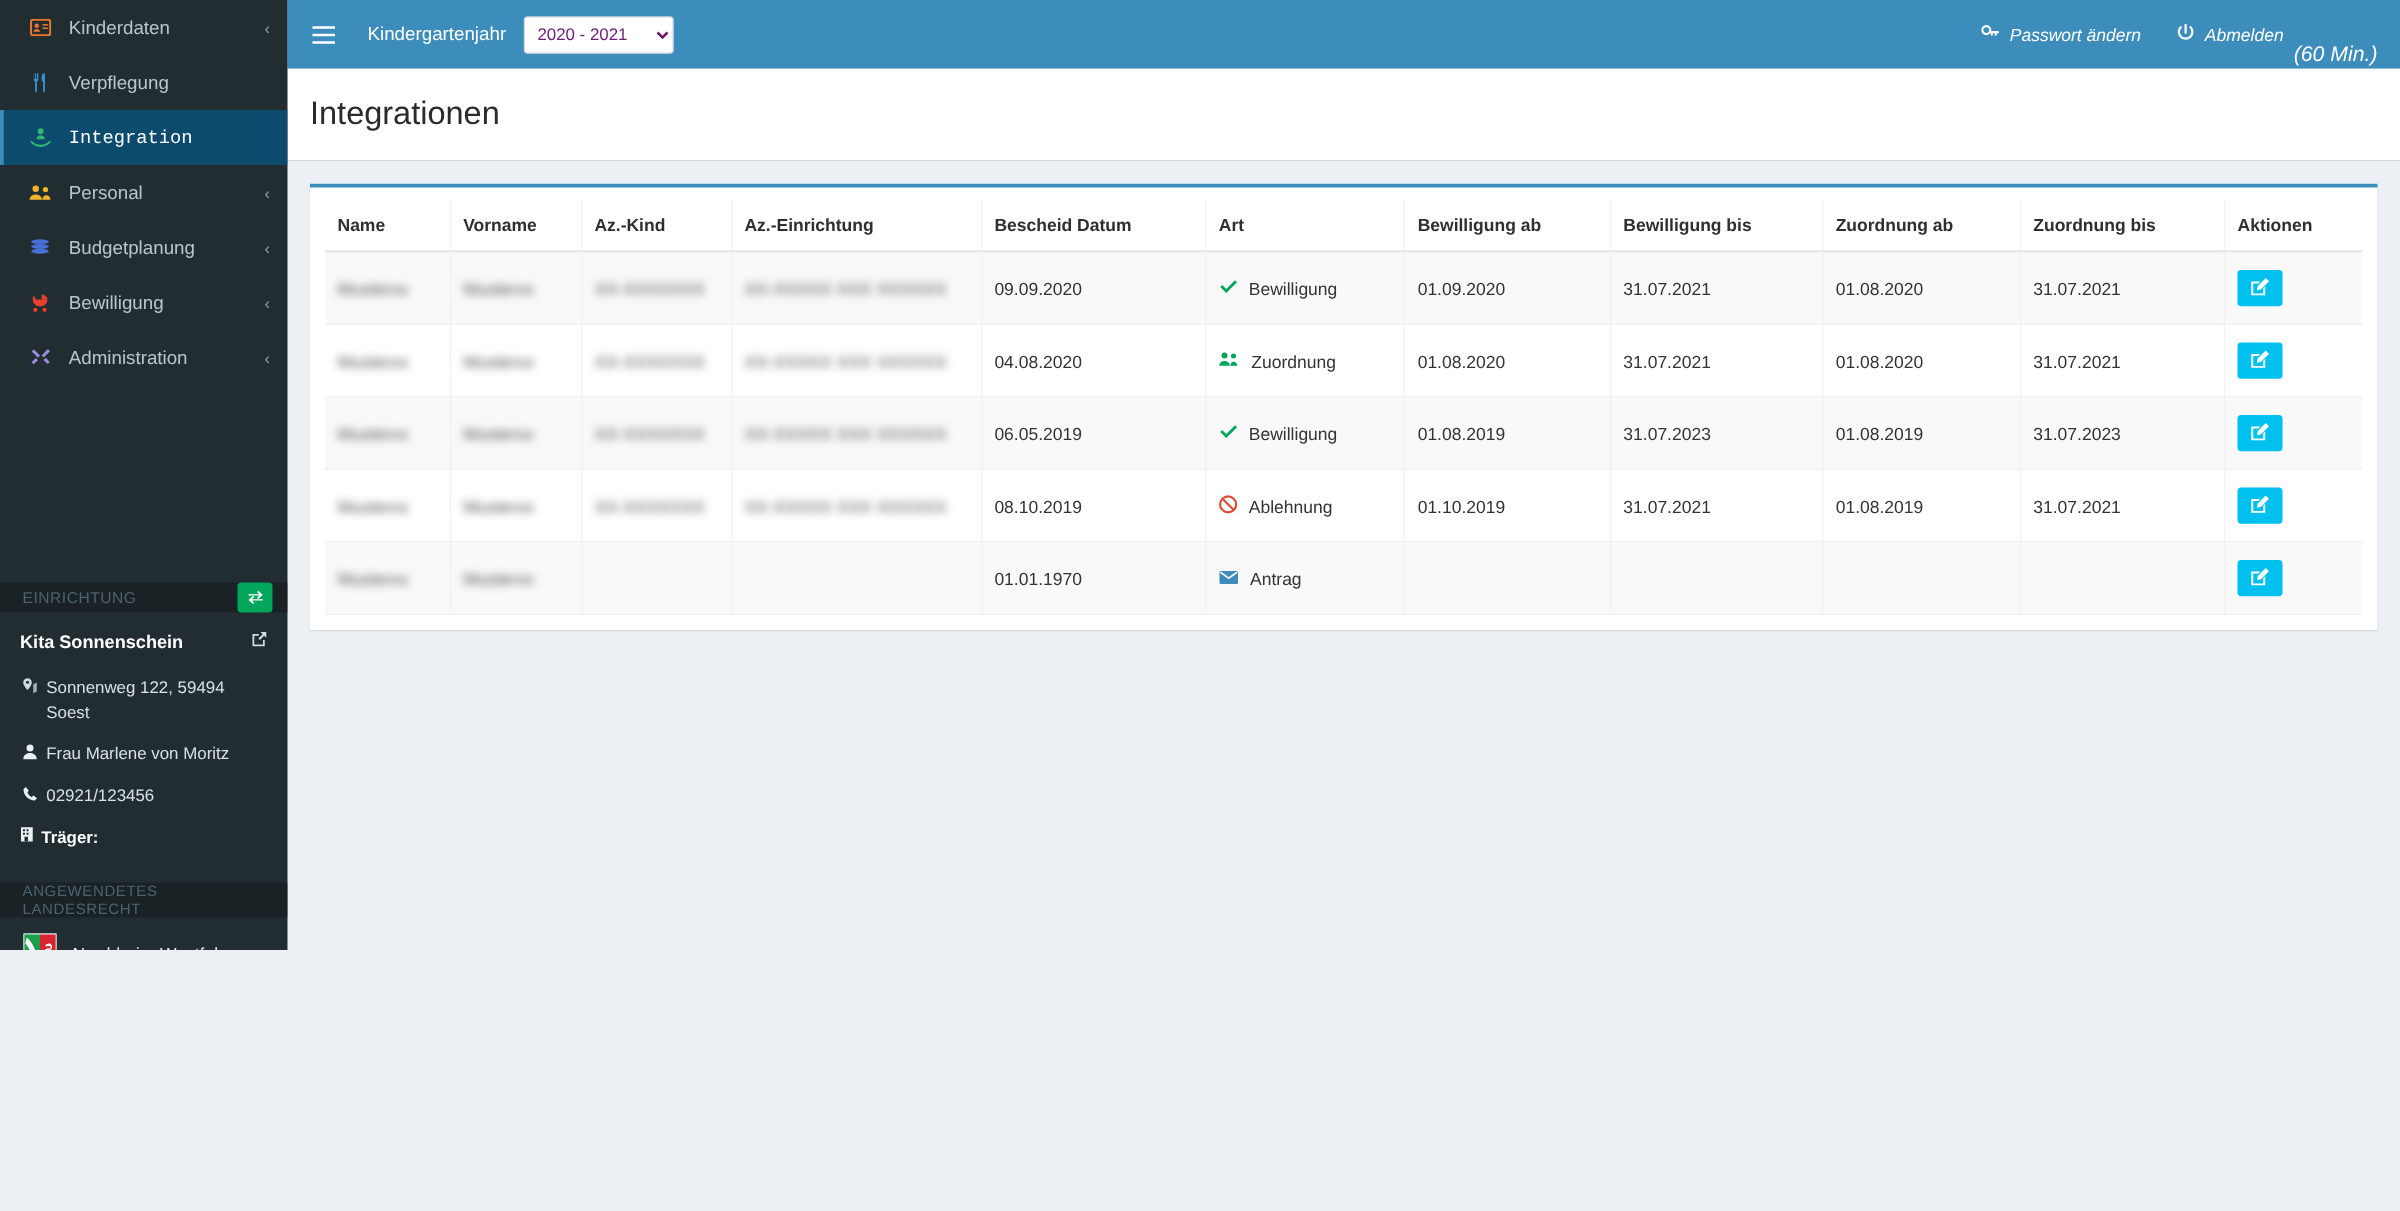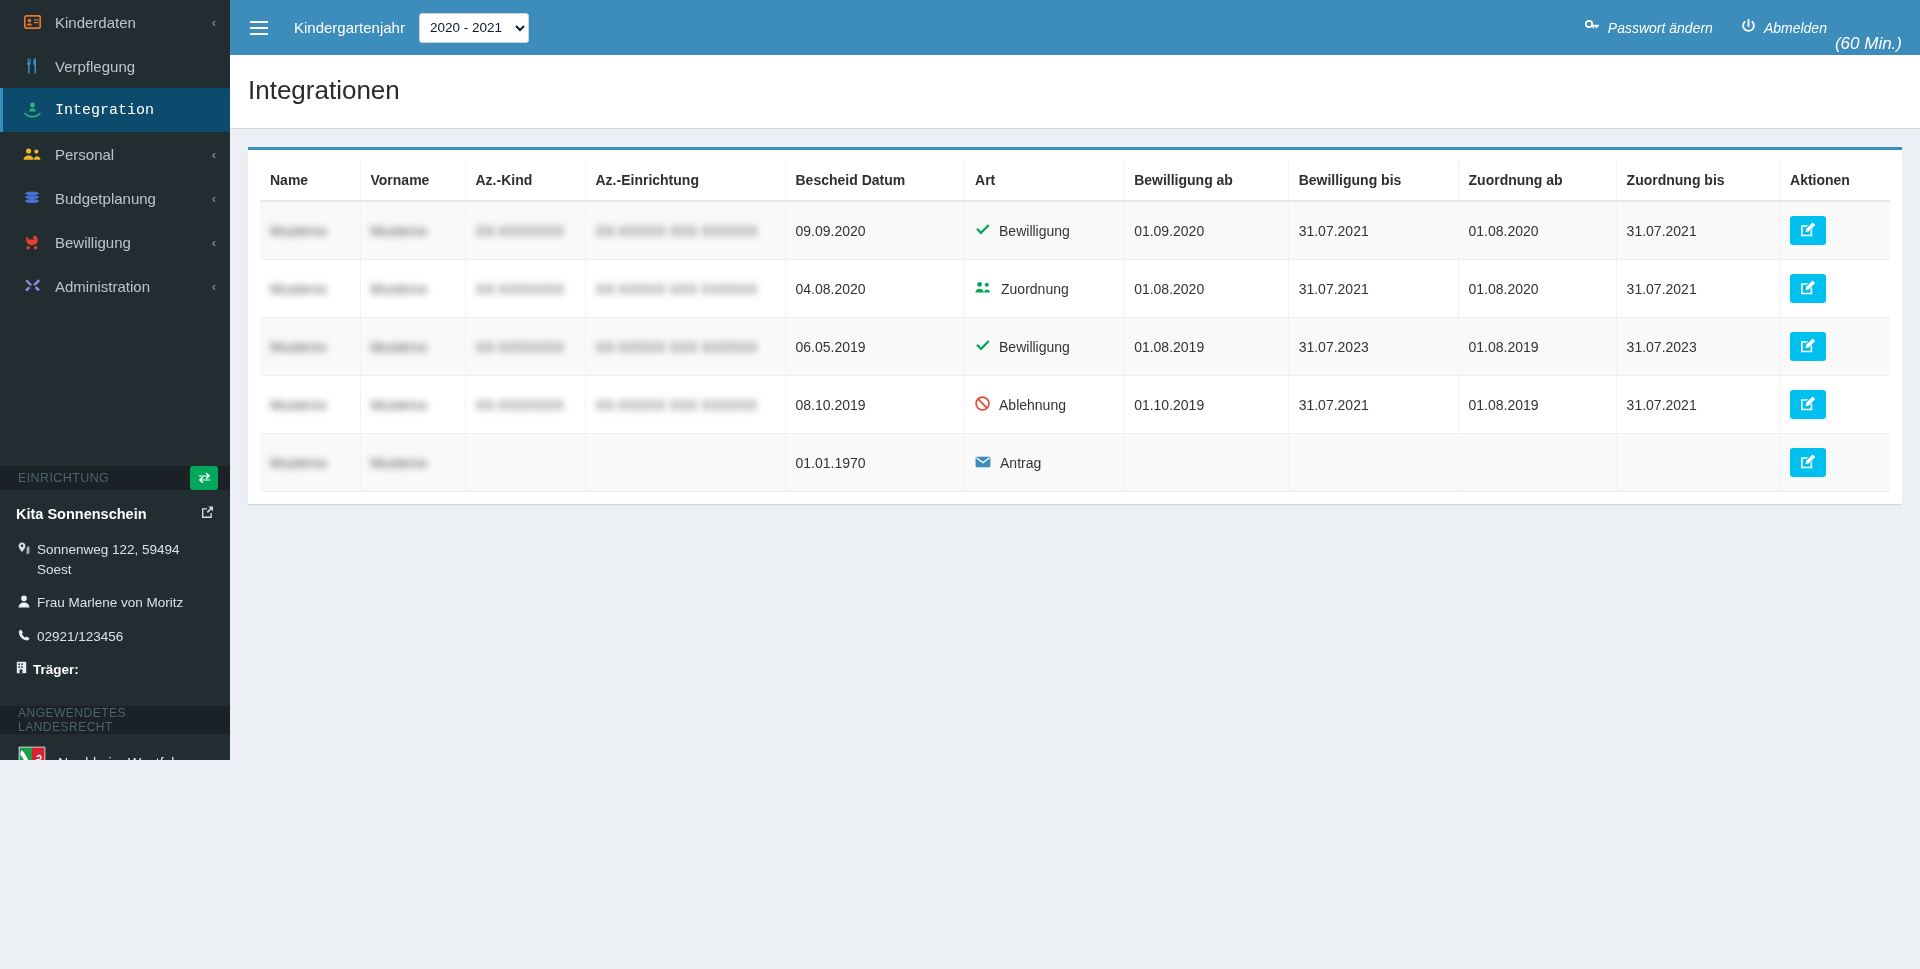--- a/index.html
+++ b/index.html
@@ -120,22 +120,22 @@
   
   .main { flex: 1; display: flex; flex-direction: column; min-width: 0; background: #ecf0f5; justify-content: flex-end; }
   .topbar {
     height: 55px; background: #3c8dbc; display: flex; align-items: center;
     padding: 0 18px 0 14px; color: #fff; gap: 0;
   }
   .hamburger { width: 34px; height: 36px; display: flex; flex-direction: column; justify-content: center; gap: 4px; cursor: pointer; padding-left: 6px; }
   .hamburger span { display: block; width: 18px; height: 2px; background: #fff; }
   .kj-label { margin-left: 16px; font-size: 15px; }
   .kj-select {
-    margin-left: 14px; width: 110px; height: 30px;
-    background: #fff; color: #0f172a; border: 1px solid #cfd6db; border-radius: 3px;
+    margin-left: 14px; width: 120px; height: 30px;
+    background: #fff; color: #701a75; border: 1px solid #cfd6db; border-radius: 3px;
     font-size: 13.5px; font-family: "Liberation Sans", sans-serif;
     padding: 0 6px;
   }
   .topbar-right { margin-left: auto; display: flex; align-items: center; gap: 28px; font-style: italic; }
   .tb-link { display: flex; align-items: center; gap: 8px; font-size: 14px; color: #fff; cursor: pointer; white-space: nowrap; }
   .tb-link .sub { font-size: 17px; margin-top: 32px; }
 
   .content-header {
     background: #fff; border-bottom: 1px solid #d2d6de;
     padding: 20px 0 22px 18px;

